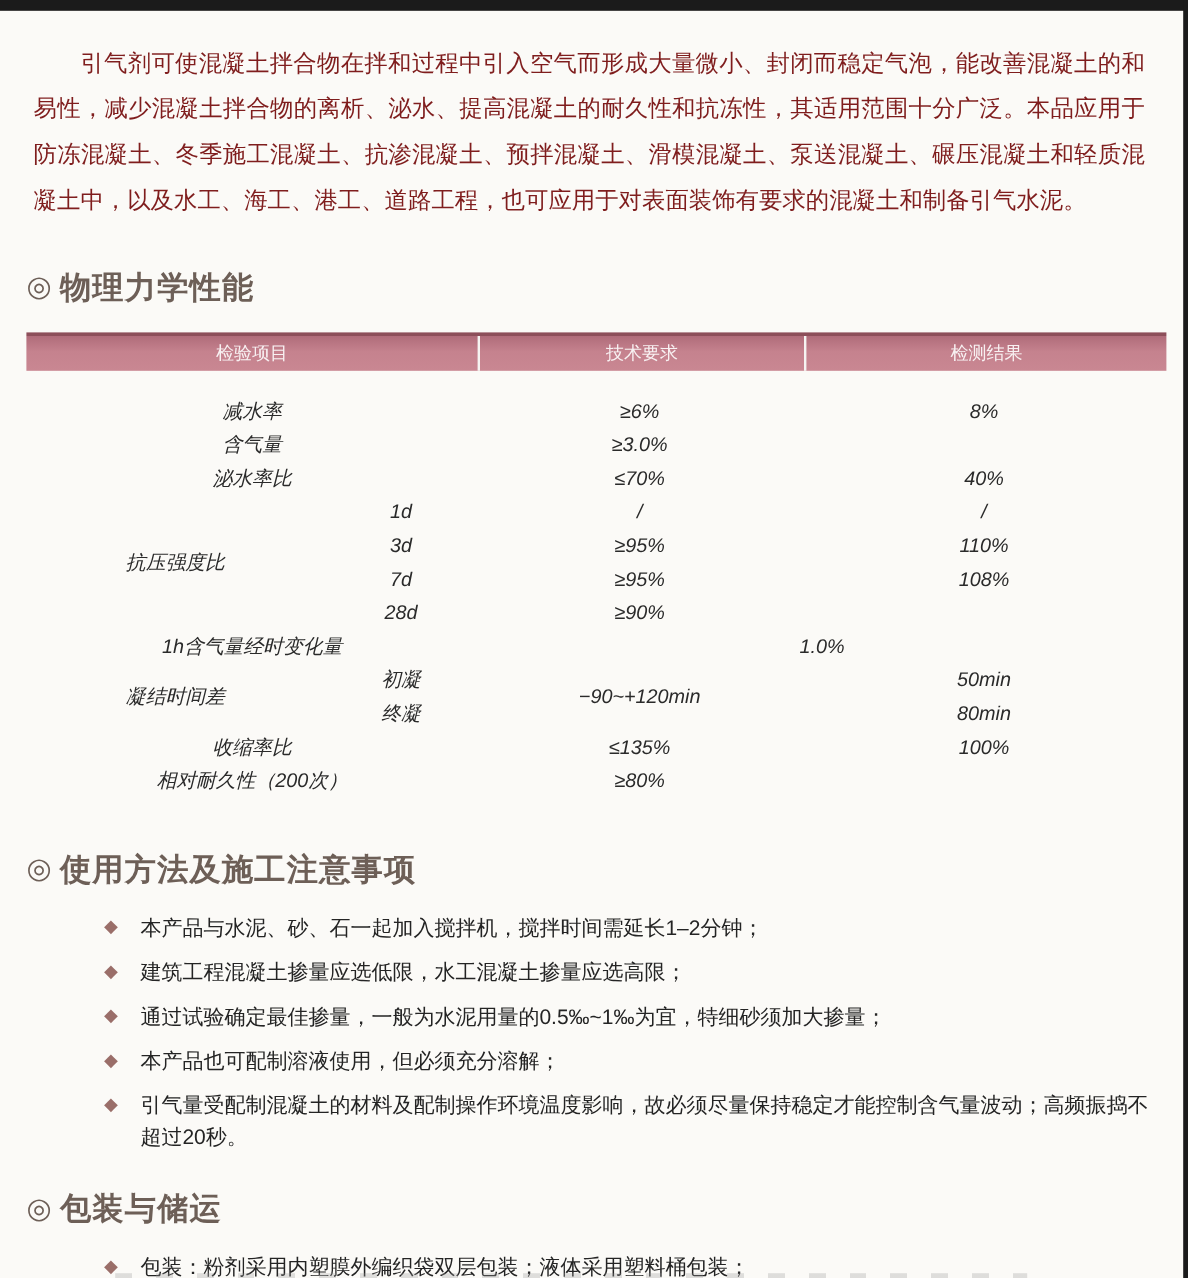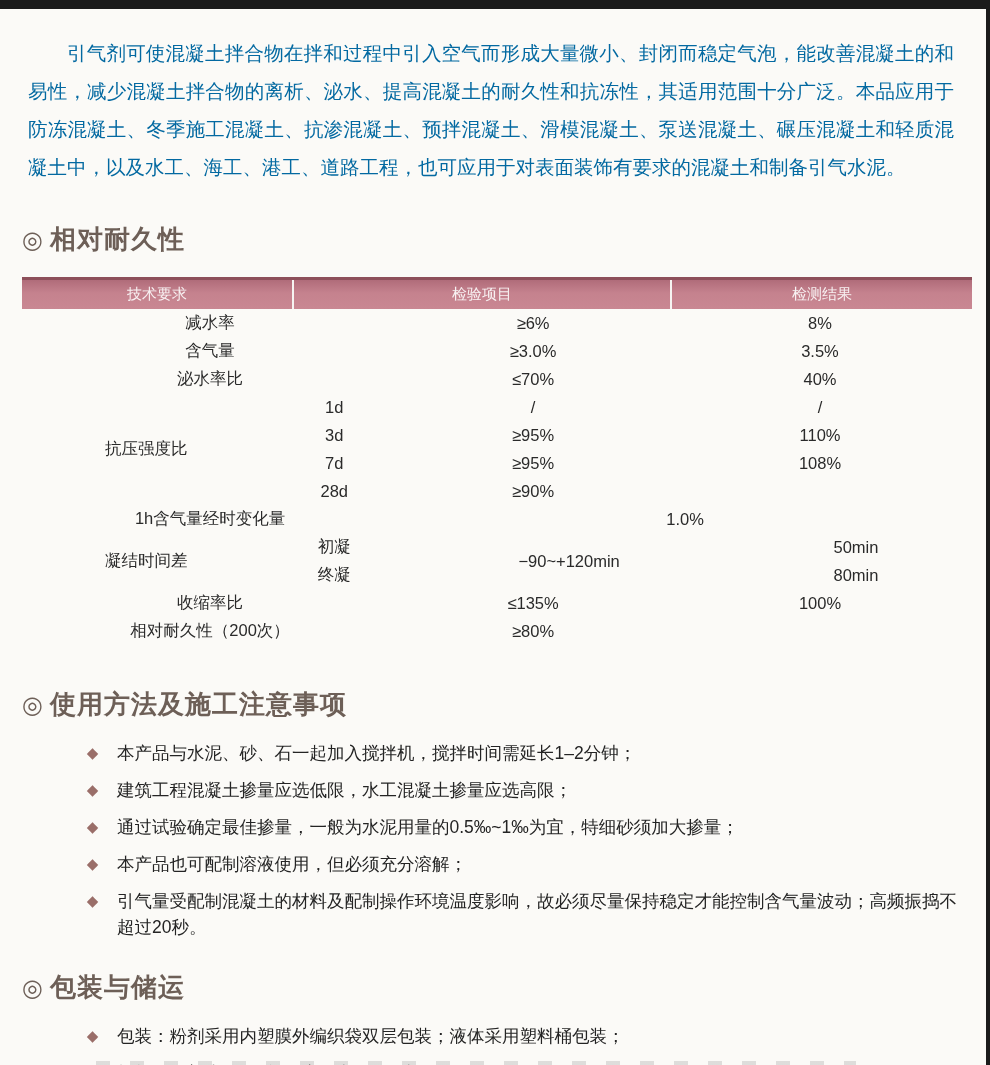--- a/index.html
+++ b/index.html
@@ -14,21 +14,21 @@
   }
   .top-edge{position:absolute;top:0;left:0;width:100%;height:9px;background:#1b1b1b;}
   .right-edge{position:absolute;top:0;right:0;width:4px;height:100%;background:#1b1b1b;}
 
   .intro{
     margin:34px 36px 0 28px;
     font-size:19.5px;
     line-height:38px;
     text-indent:2em;
     text-align:justify;
-    color:#0369a1;
+    color:#7f1d1d;
   }
 
   .section-heading{
     display:flex;align-items:center;
     margin:36px 0 0 22px;
     font-size:26px;font-weight:bold;
     color:#6d5f57;
     letter-spacing:1px;
   }
   .section-heading .marker{
@@ -42,29 +42,29 @@
     background:linear-gradient(180deg,#b06c7a 0%,#c5828e 45%,#c98792 100%);
     border-top:3px solid #8d4f5a;
   }
   .th{
     display:flex;align-items:center;justify-content:center;
     font-size:15px;color:#f8f1f2;
   }
   .th.c1{width:39.6%;border-right:2px solid #f6f4f2;}
   .th.c2{width:28.4%;border-right:2px solid #f6f4f2;}
   .th.c3{flex:1;}
-  .tbody{padding-top:0;font-size:16.5px;color:#2a2a2a;}
+  .tbody{padding-top:20px;font-size:16.5px;color:#2a2a2a;font-style:italic;}
   .tr{display:flex;}
   .tr .td{display:flex;align-items:center;justify-content:center;}
   .tr .c1{width:39.6%;}
   .tr .c2{width:28.4%;}
   .tr .c3{flex:1;}
   .row28{height:28px;}
   .h112{height:112px;}
-  .h56{height:56px;gap:36px;}
+  .h56{height:56px;}
   .split{display:flex;align-items:stretch;justify-content:flex-start;}
   .g-main{width:66%;display:flex;align-items:center;justify-content:center;}
   .g-subs{width:34%;display:flex;flex-direction:column;}
   .g-subs > div{height:28px;display:flex;align-items:center;justify-content:center;}
   .stack{display:flex;flex-direction:column;align-items:stretch;justify-content:flex-start;}
   .stack > div{height:28px;display:flex;align-items:center;justify-content:center;}
 
   
   .bullets{list-style:none;margin:18px 0 0 84px;padding:0;}
   .bullets li{
@@ -91,41 +91,40 @@
 <body>
 
 <div class="page">
   <div class="top-edge"></div>
   <div class="right-edge"></div>
 
   <p class="intro">引气剂可使混凝土拌合物在拌和过程中引入空气而形成大量微小、封闭而稳定气泡，能改善混凝土的和易性，减少混凝土拌合物的离析、泌水、提高混凝土的耐久性和抗冻性，其适用范围十分广泛。本品应用于防冻混凝土、冬季施工混凝土、抗渗混凝土、预拌混凝土、滑模混凝土、泵送混凝土、碾压混凝土和轻质混凝土中，以及水工、海工、港工、道路工程，也可应用于对表面装饰有要求的混凝土和制备引气水泥。</p>
 
   <h2 class="section-heading">
     <span class="marker">◎</span>
-    <span>相对耐久性</span>
+    <span>物理力学性能</span>
   </h2>
 
   <div class="ptable">
     <div class="thead">
+      <div class="th c1">检验项目</div>
       <div class="th c2">技术要求</div>
-      <div class="th c1">检验项目</div>
       <div class="th c3">检测结果</div>
     </div>
     <div class="tbody">
 
       <div class="tr row28">
         <div class="td c1">减水率</div>
         <div class="td c2">≥6%</div>
         <div class="td c3">8%</div>
       </div>
 
       <div class="tr row28">
         <div class="td c1">含气量</div>
         <div class="td c2">≥3.0%</div>
-        <div class="td c3">3.5%</div>
       </div>
 
       <div class="tr row28">
         <div class="td c1">泌水率比</div>
         <div class="td c2">≤70%</div>
         <div class="td c3">40%</div>
       </div>
 
       <div class="tr h112">
         <div class="c1 split">

